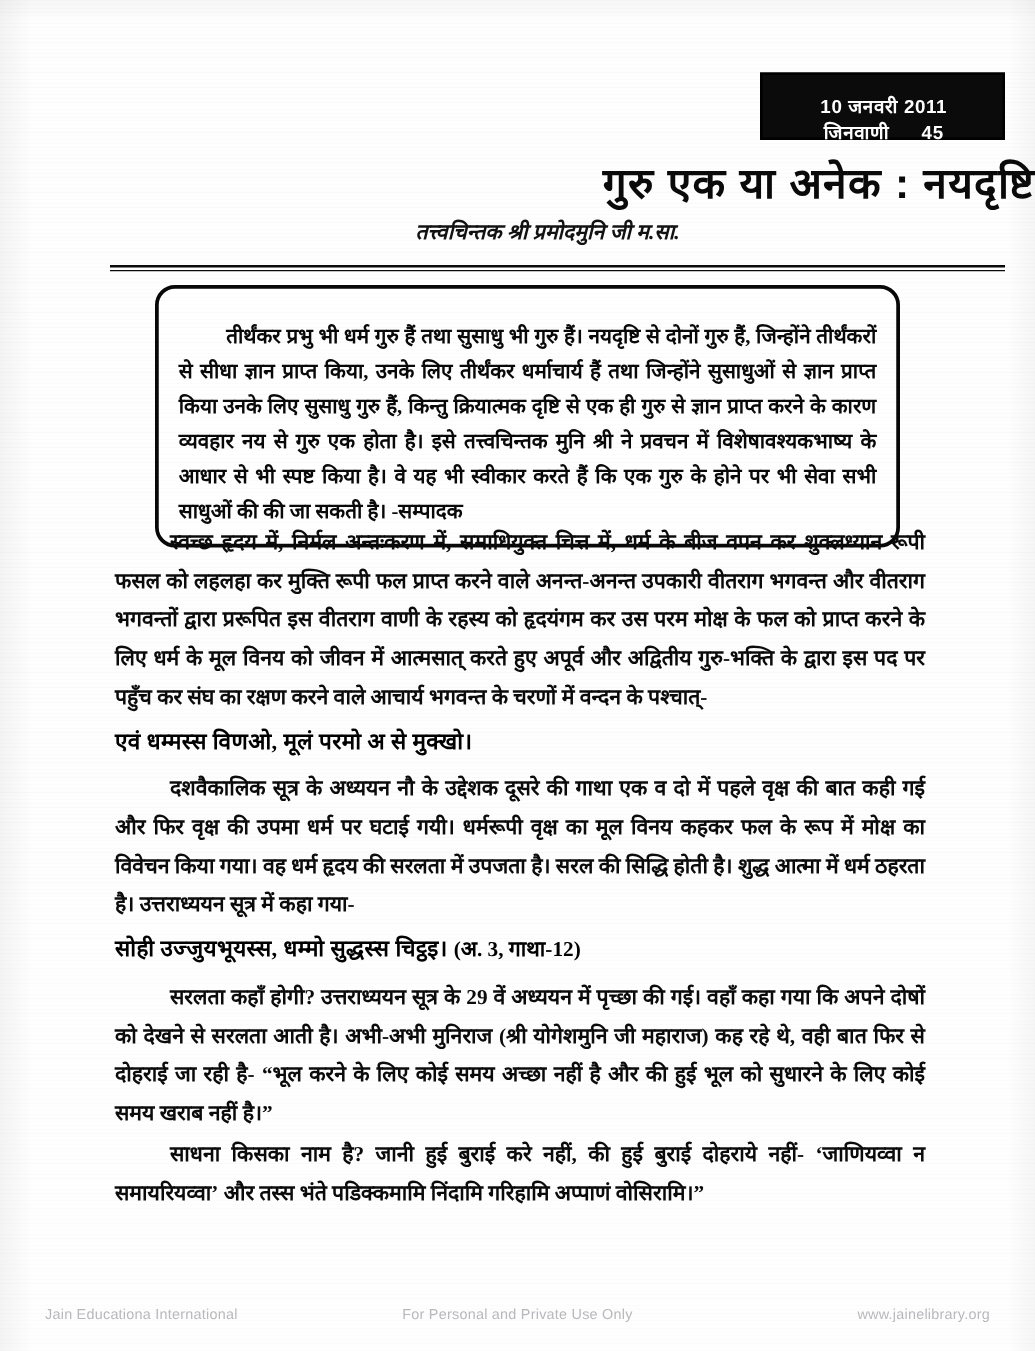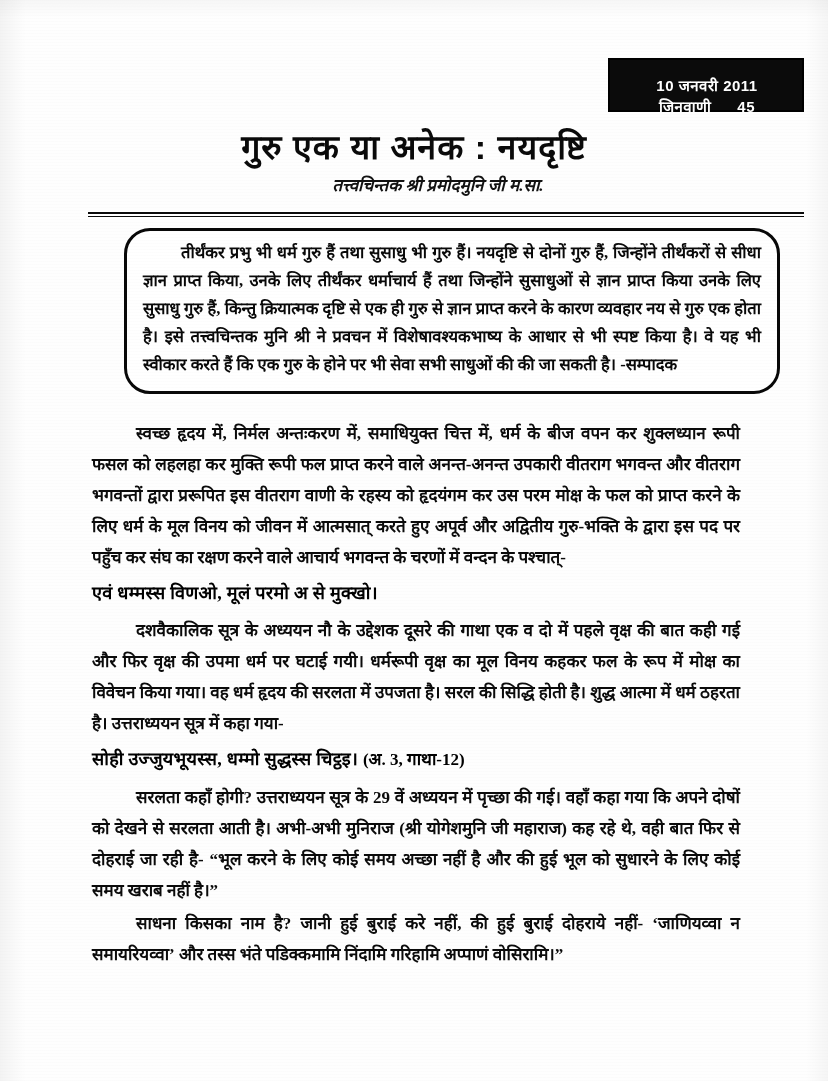--- a/index.html
+++ b/index.html
@@ -79,20 +79,21 @@
     top: 126px;
     text-align: center;
   }
   #article-title {
     font-family: "Liberation Sans", "DejaVu Sans", sans-serif;
     font-size: 34px;
     font-weight: bold;
     letter-spacing: 1px;
     line-height: 42px;
     color: #0a0a0a;
+    text-align: right;
   }
   #article-byline {
     margin-top: 6px;
     font-family: "Liberation Serif", "DejaVu Serif", serif;
     font-style: italic;
     font-weight: bold;
     font-size: 17px;
     line-height: 24px;
     color: #121212;
     padding-left: 48px;
@@ -114,25 +115,25 @@
     height: 1px;
     background: #0a0a0a;
     margin-top: 2px;
   }
 
   
   #editor-box {
     position: absolute;
     left: 124px;
     top: 228px;
-    width: 656px;
+    width: 596px;
     border: 3px solid #080808;
-    border-radius: 26px;
+    border-radius: 16px;
     box-sizing: border-box;
-    padding: 8px 16px 12px 16px;
+    padding: 24px 16px 12px 16px;
     background: #ffffff;
   }
   #editor-box .box-text {
     font-family: "Liberation Serif", "DejaVu Serif", serif;
     font-size: 16.5px;
     line-height: 28px;
     text-align: justify;
     text-indent: 38px;
     color: #090909;
     font-weight: 600;
@@ -254,15 +255,20 @@
       <span>सरलता कहाँ होगी? उत्तराध्ययन सूत्र के 29 वें अध्ययन में पृच्छा की गई। वहाँ कहा गया कि अपने दोषों को देखने से सरलता आती है। अभी-अभी मुनिराज (श्री योगेशमुनि जी महाराज) कह रहे थे, वही बात फिर से दोहराई जा रही है- </span><span class="quote-bold">“भूल करने के लिए कोई समय अच्छा नहीं है और की हुई भूल को सुधारने के लिए कोई समय खराब नहीं है।”</span>
     </p>
 
     <p class="para">
       <span>साधना किसका नाम है? जानी हुई बुराई करे नहीं, की हुई बुराई दोहराये नहीं- </span><span class="inline-bold">‘जाणियव्वा न समायरियव्वा’</span><span> और तस्स भंते पडिक्कमामि निंदामि गरिहामि अप्पाणं वोसिरामि।”</span>
     </p>
 
 
   </div>
 
+  <div id="footer">
+    <span class="f-left">Jain Educationa International</span>
+    <span class="f-mid">For Personal and Private Use Only</span>
+    <span class="f-right">www.jainelibrary.org</span>
+  </div>
 
   <div id="grain"></div>
 </div>
 
 </body></html>

